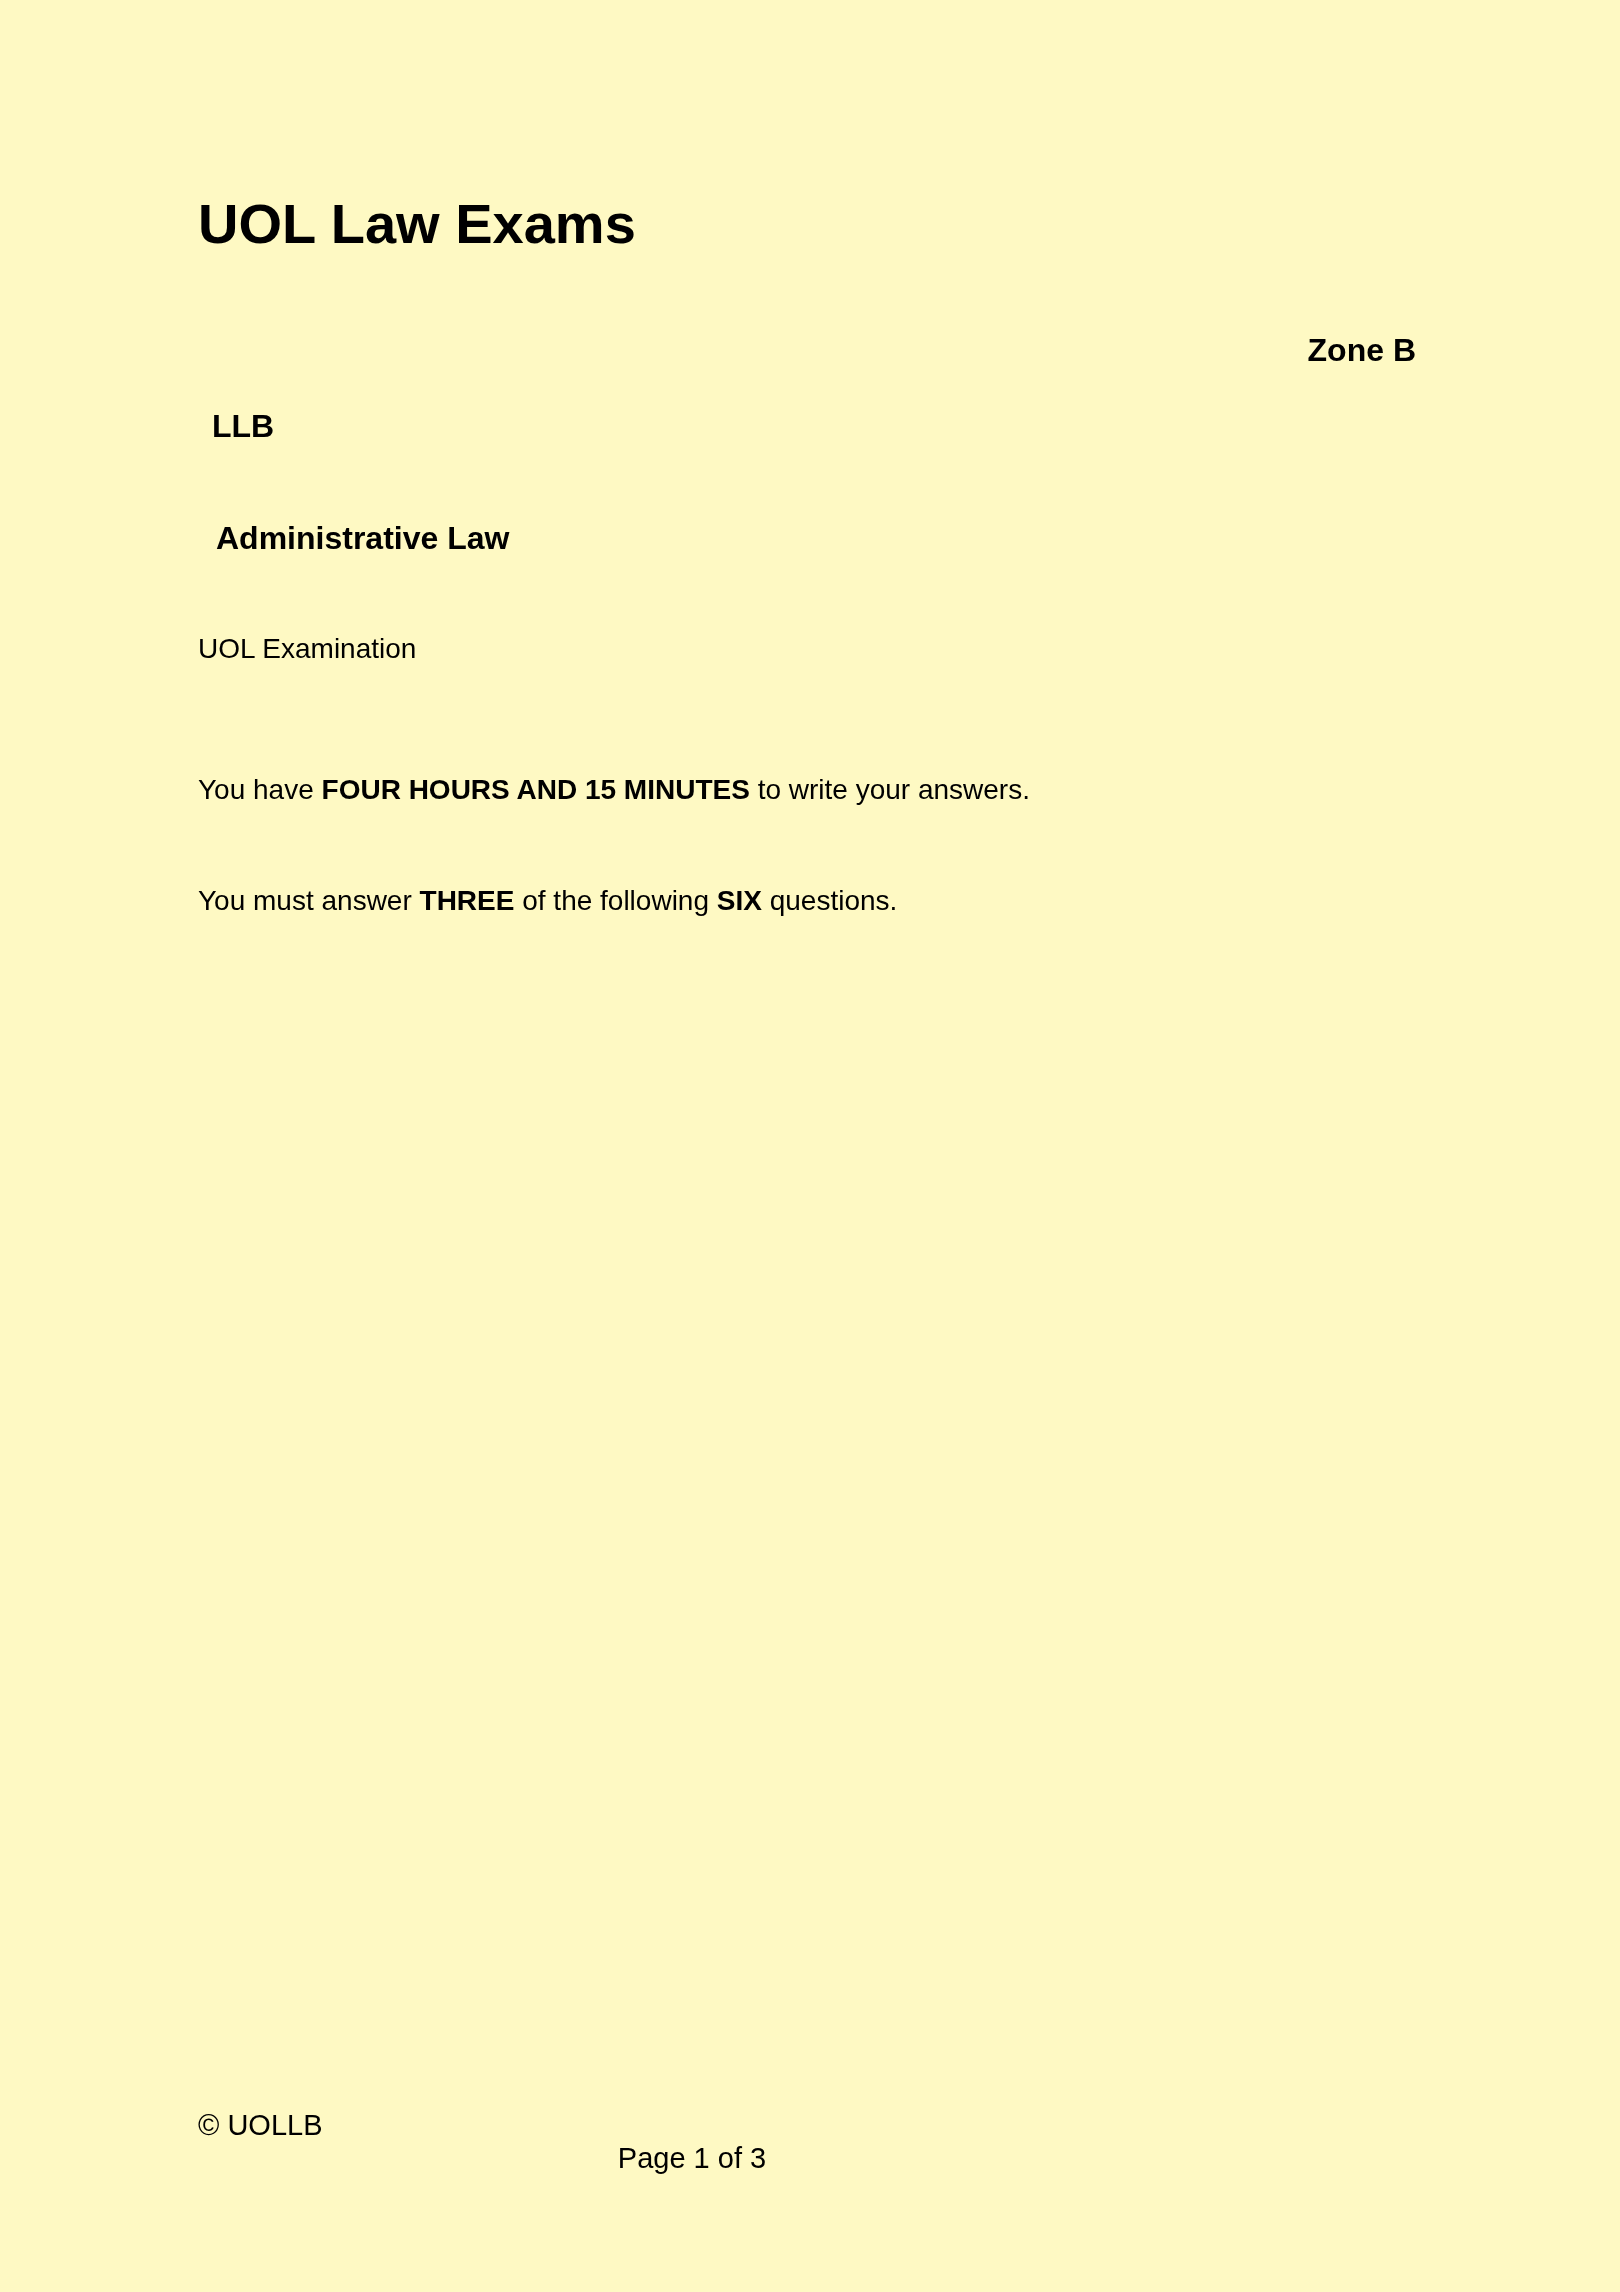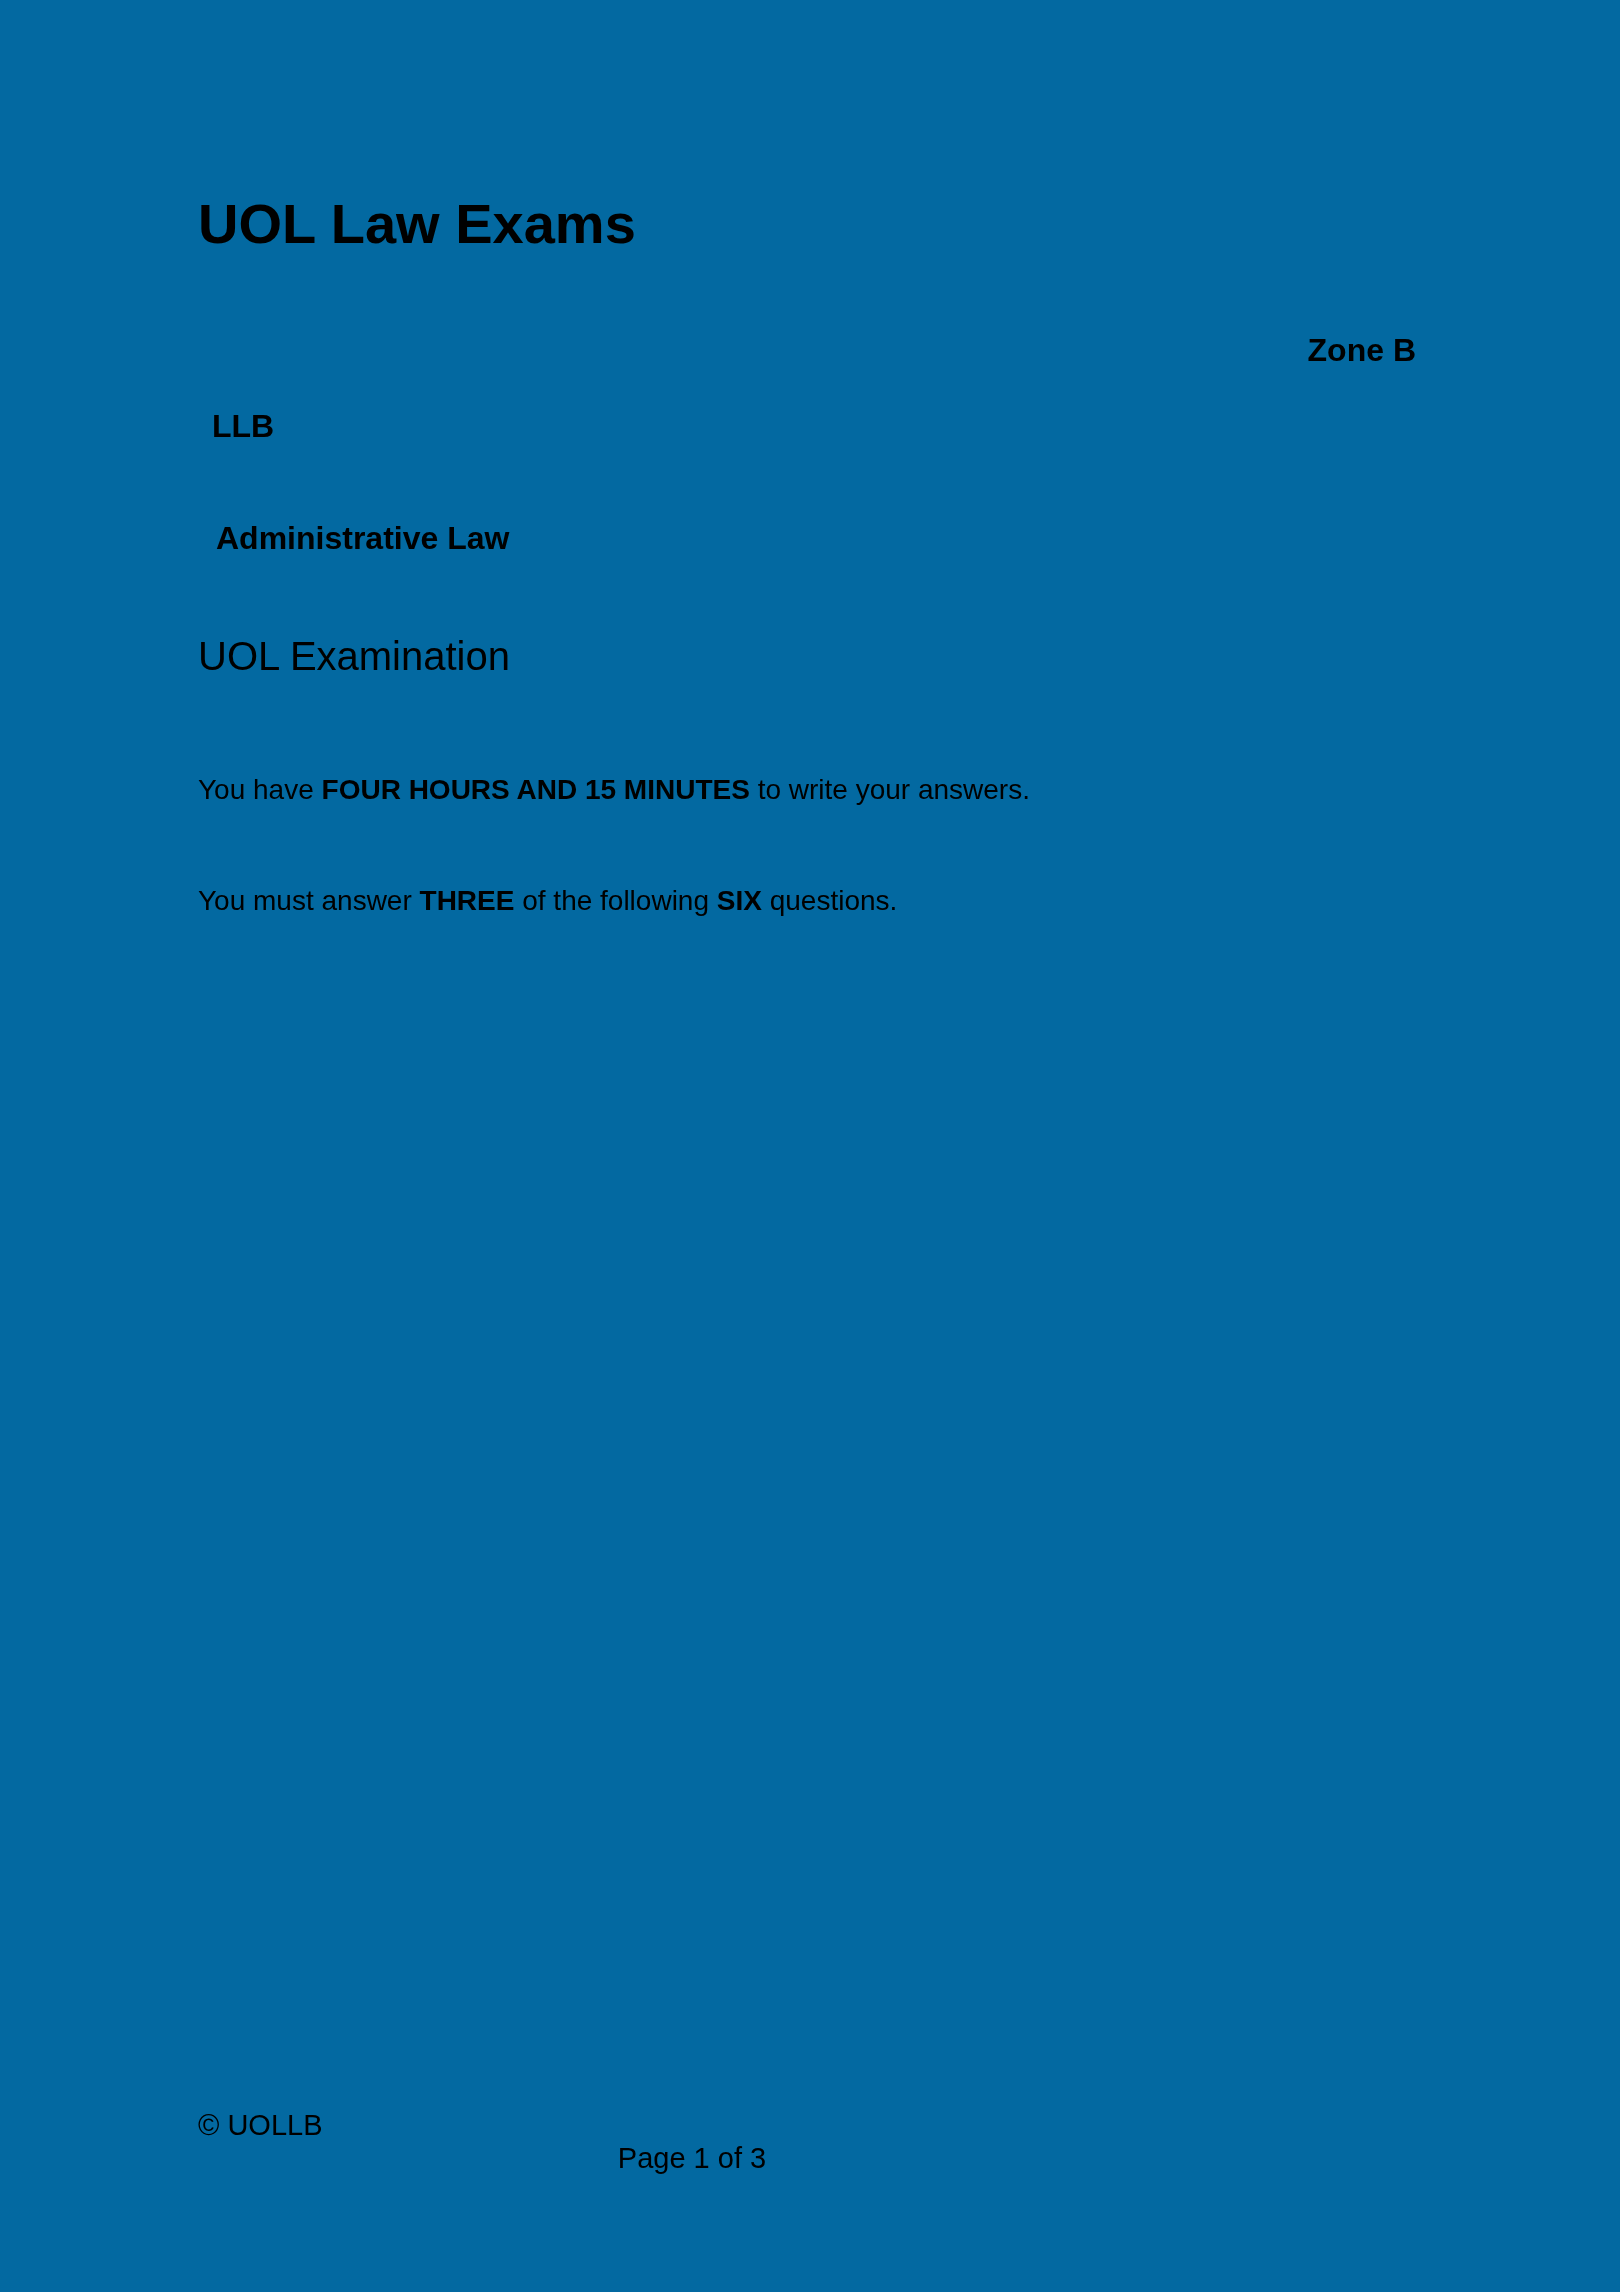--- a/index.html
+++ b/index.html
@@ -10,21 +10,21 @@
     width: 1620px;
     height: 2293px;
     background: #ffffff;
     font-family: "Liberation Sans", sans-serif;
     color: #000000;
   }
   .doc-page {
     position: relative;
     width: 1620px;
     height: 2293px;
-    background: #0369a1;
+    background: #fef9c3;
     overflow: hidden;
   }
   .abs { position: absolute; line-height: 1.15; }
   .doc-title {
     left: 198px;
     top: 192px;
     font-size: 56px;
     font-weight: 700;
     letter-spacing: 0px;
     margin: 0;
@@ -45,21 +45,21 @@
   }
   .subject-heading {
     left: 216px;
     top: 520px;
     font-size: 32px;
     font-weight: 700;
   }
   .exam-name {
     left: 198px;
     top: 633px;
-    font-size: 40px;
+    font-size: 28px;
     font-weight: 400;
   }
   .instruction {
     left: 198px;
     right: 204px;
     font-size: 28px;
     font-weight: 400;
   }
   .instruction-1 { top: 746px; }
   .instruction-2 { top: 857px; }

